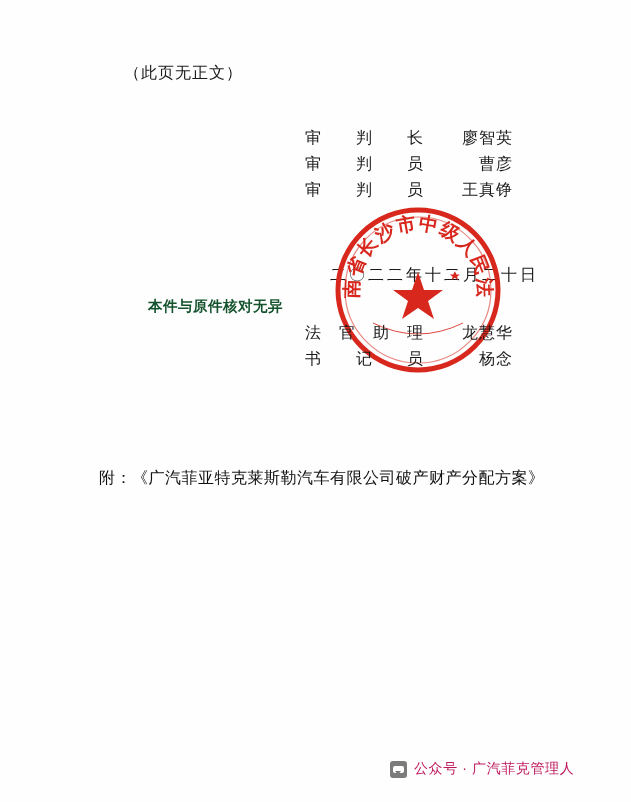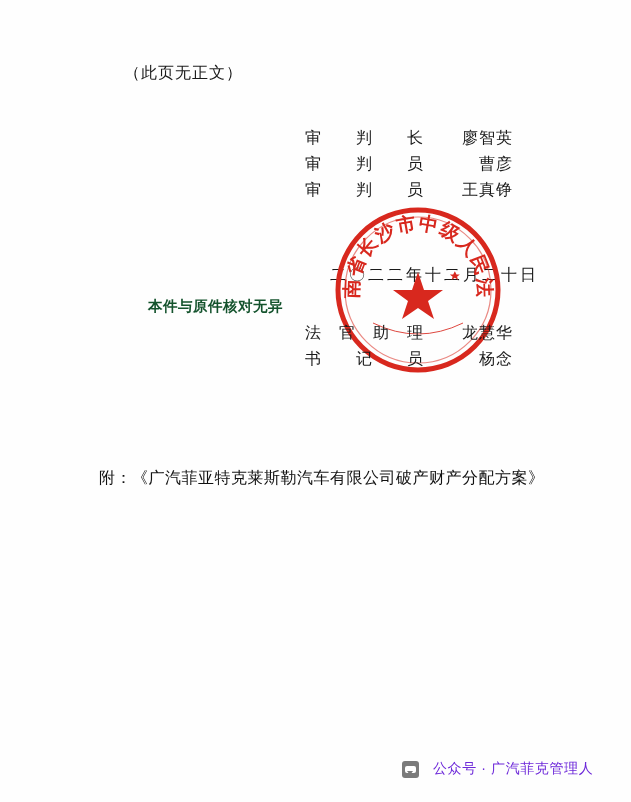--- a/index.html
+++ b/index.html
@@ -114,25 +114,24 @@
     display: block;
   }
 
   
   .footer {
     position: absolute;
     left: 390px;
     top: 760px;
     display: flex;
     align-items: center;
-    gap: 14px;
-    color: #6d28d9;
+    gap: 7px;
+    color: #be185d;
     font-size: 14px;
     font-family: "Liberation Sans", "DejaVu Sans", sans-serif;
-    margin-left: 12px;
   }
   .footer-logo {
     width: 17px;
     height: 17px;
     border-radius: 3px;
     background: #7b7b7b;
     position: relative;
     flex: 0 0 auto;
   }
   .footer-logo::before {

